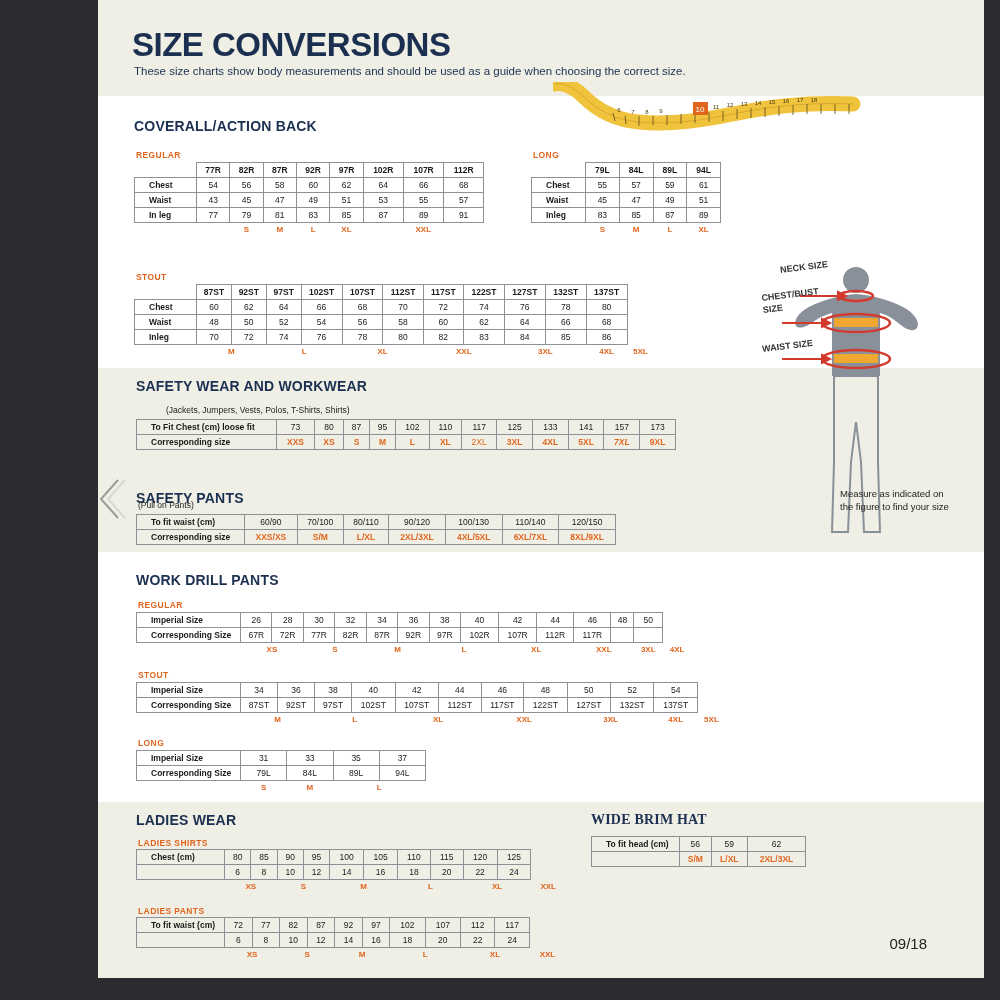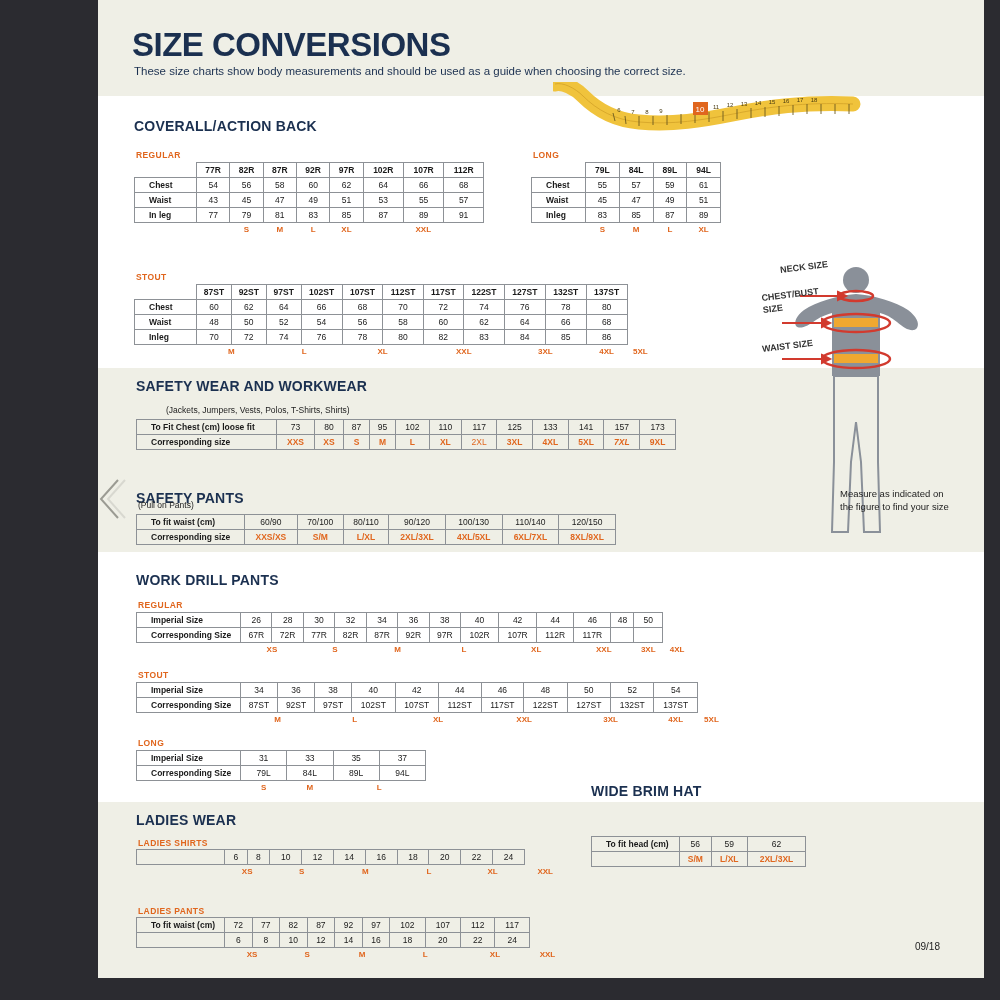--- a/index.html
+++ b/index.html
@@ -80,21 +80,21 @@
   
   .tape { position:absolute; left:455px; top:82px; width:320px; height:50px; }
 
   
   .figure { position:absolute; left:640px; top:262px; width:230px; height:280px; }
   .fig-label { position:absolute; font-size:9px; color:#333; font-weight:bold; }
   .measure-note { position:absolute; left:742px; top:487px; width:110px; font-size:9.5px; color:#222; line-height:13px; }
 
   .arrow-left { position:absolute; left:0px; top:478px; width:30px; height:42px; }
 
-  .footer-code { position:absolute; right:44px; bottom:26px; font-size:10px; color:#222;text-align:right; }
+  .footer-code { position:absolute; right:57px; bottom:26px; font-size:15px; color:#222;text-align:right; }
 </style>
 </head>
 <body>
 
 <div class="frame-left"></div>
 <div class="frame-right"></div>
 <div class="frame-bottom"></div>
 
 <div class="page">
 
@@ -541,20 +541,33 @@
         </tr>
       </tbody>
     </table>
 
   <div class="sec-head" style="left:38px; top:812px;">LADIES WEAR</div>
 
   <div class="sub-head" style="left:40px; top:838px;">LADIES SHIRTS</div>
   <table class="grid" id="tbl-ladies-shirts" style="left:38px; top:849px; width:430px;">
       <tbody>
         <tr>
+          <td class="lbl" style="width:88px">Chest (cm)</td>
+          <td>80</td>
+          <td>85</td>
+          <td>90</td>
+          <td>95</td>
+          <td>100</td>
+          <td>105</td>
+          <td>110</td>
+          <td>115</td>
+          <td>120</td>
+          <td>125</td>
+        </tr>
+        <tr>
           <td class="lbl" style="width:88px">&nbsp;</td>
           <td>6</td>
           <td>8</td>
           <td>10</td>
           <td>12</td>
           <td>14</td>
           <td>16</td>
           <td>18</td>
           <td>20</td>
           <td>22</td>
@@ -606,21 +619,21 @@
           <td colspan="2">XS</td>
           <td colspan="2">S</td>
           <td colspan="2">M</td>
           <td colspan="2">L</td>
           <td colspan="2">XL</td>
           <td colspan="1">XXL</td>
         </tr>
       </tbody>
     </table>
 
-  <div class="sec-head" style="left:493px; top:783px;">WIDE BRIM HAT</div>
+  <div class="sec-head" style="left:493px; top:812px;font-family:Liberation Serif, serif;">WIDE BRIM HAT</div>
   <table class="grid" id="tbl-hat" style="left:493px; top:836px; width:215px;">
       <tbody>
         <tr>
           <td class="lbl" style="width:88px">To fit head (cm)</td>
           <td>56</td>
           <td>59</td>
           <td>62</td>
         </tr>
         <tr>
           <td class="lbl" style="width:88px">&nbsp;</td>

